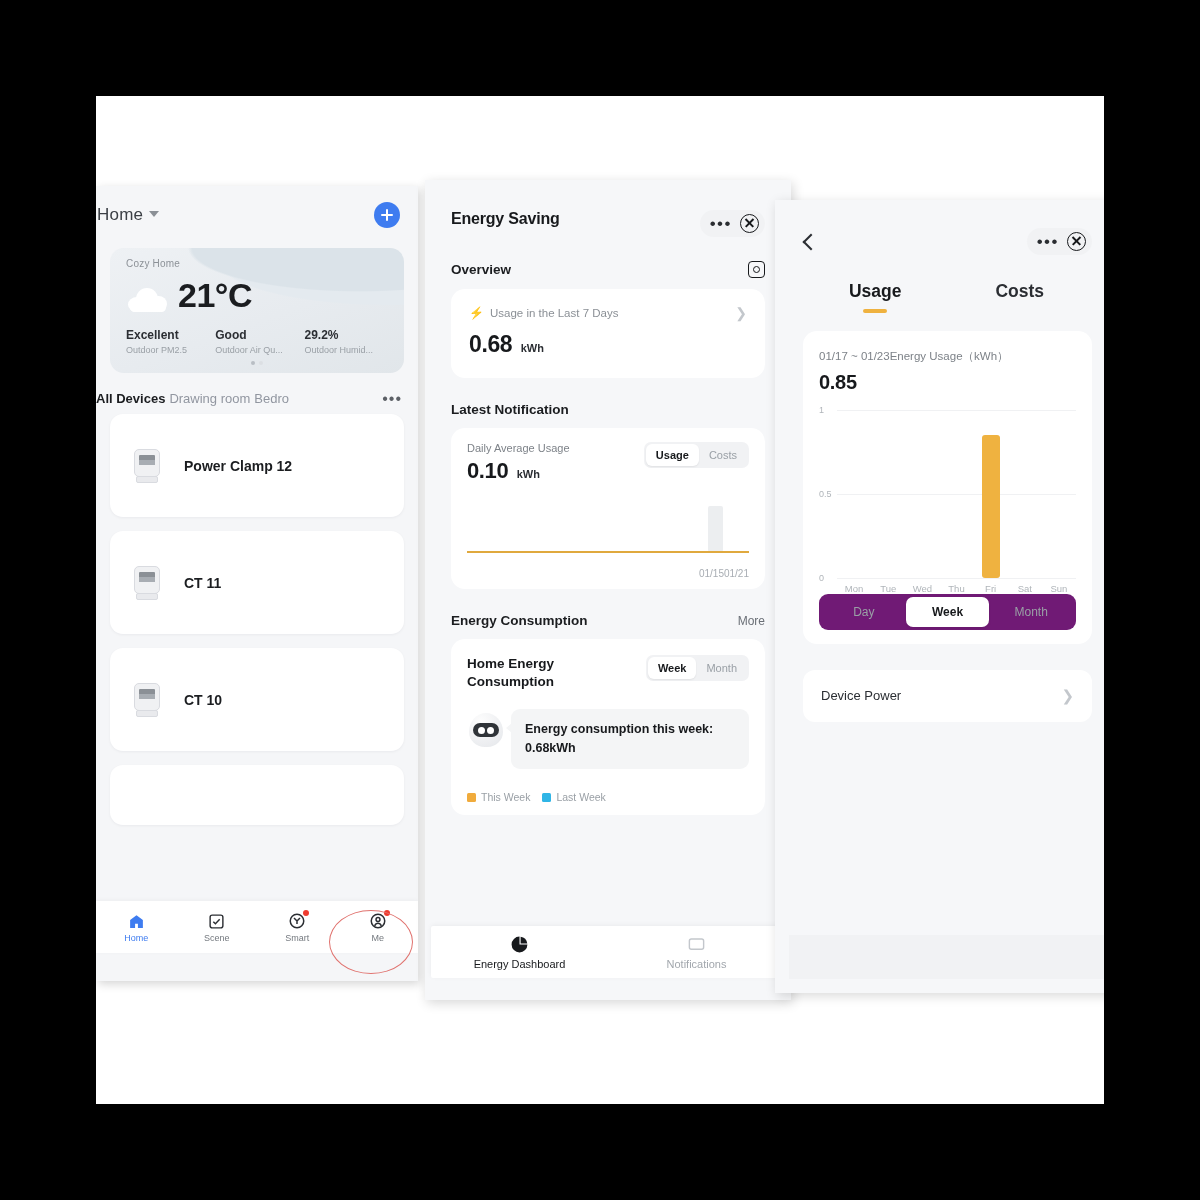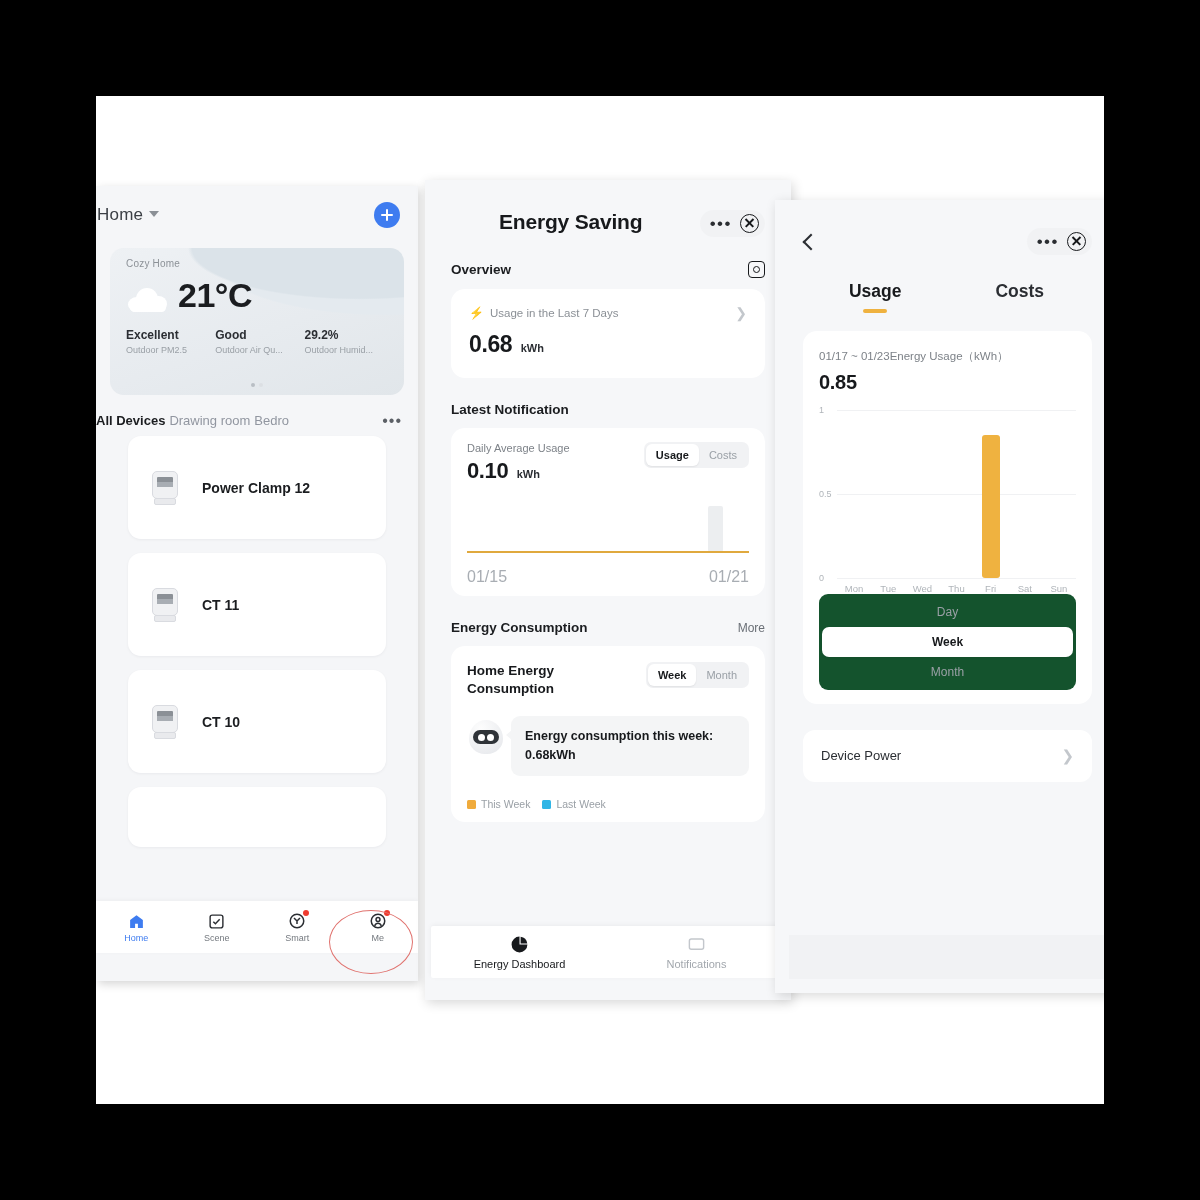--- a/index.html
+++ b/index.html
@@ -59,21 +59,21 @@
   }
   .plus-fab:before, .plus-fab:after {
     content: ""; position: absolute; background: #fff; border-radius: 1px;
   }
   .plus-fab:before { left: 7px; top: 12px; width: 12px; height: 2px; }
   .plus-fab:after  { top: 7px; left: 12px; height: 12px; width: 2px; }
 
   
   .weather-card {
     margin: 4px 14px 0 14px;
-    height: 147px;
+    height: 125px;
     border-radius: 14px;
     position: relative;
     overflow: hidden;
     background:
       radial-gradient(ellipse 150% 90% at 85% 0%, #dbe3e9 0%, #dbe3e9 38%, rgba(219,227,233,0) 39%),
       radial-gradient(ellipse 130% 80% at 95% 10%, #e4eaef 0%, #e4eaef 44%, rgba(228,234,239,0) 45%),
       linear-gradient(160deg, #eef1f4 0%, #e7ebef 55%, #e1e6ea 100%);
   }
   .cozy { position: absolute; left: 16px; top: 10px; font-size: 10px; color: #8c9197; letter-spacing:.2px; }
   .cloud-icon {
@@ -103,21 +103,21 @@
     display: flex; align-items: center;
     padding: 18px 16px 8px 0px;
     gap: 4px;
   }
   .dev-tab { font-size: 13px; color: #9196a0; white-space: nowrap; }
   .dev-tab.active { color: #1b1d20; font-weight: 700; }
   .dev-tab.clip { overflow: hidden; width: 48px; }
   .tabs-more { margin-left: auto; color: #5c6066; font-size: 16px; letter-spacing: 1px; line-height: 8px; }
 
   
-  .dev-list { padding: 0 32px; }
+  .dev-list { padding: 0 14px; }
   .dev-card {
     background: #fff; border-radius: 13px;
     height: 103px; margin-bottom: 14px;
     display: flex; align-items: center;
     padding-left: 22px;
     box-shadow: 0 1px 3px rgba(20,25,35,.05);
   }
   .dev-icon { width: 30px; height: 34px; position: relative; flex: none; }
   .dev-icon .body {
     position: absolute; left:2px; top:0; width: 26px; height: 28px;
@@ -162,21 +162,21 @@
 
   
   #panel2 {
     left: 329px; top: 84px;
     width: 366px; height: 820px;
     background: #f6f7f9;
     box-shadow: 2px 3px 11px rgba(0,0,0,0.16);
   }
   #p2-inner { padding: 0 26px; }
   .p2-top { display: flex; align-items: flex-start; padding-top: 30px; }
-  .p2-title { font-size: 21px; font-weight: 700; color: #17191c; letter-spacing: -.2px; margin-left: 48px; }
+  .p2-title { font-size: 16px; font-weight: 700; color: #17191c; letter-spacing: -.2px; }
   .p2-actions {
     margin-left: auto; display: flex; align-items: center; gap: 4px;
     background: #f1f2f4; border-radius: 16px; padding: 4px 6px;
   }
   .ellipsis-btn { color: #2a2d31; font-size: 17px; letter-spacing: 1.5px; line-height: 9px; padding: 0 4px; }
   .x-circle {
     width: 19px; height: 19px; border-radius: 50%;
     border: 1.7px solid #17191c; position: relative;
   }
   .x-circle:before, .x-circle:after {
@@ -226,21 +226,21 @@
 
   .mini-chart { height: 78px; position: relative; margin-top: 6px; }
   .mini-bar {
     position: absolute; bottom: 16px; width: 15px;
     background: #eceef0; border-radius: 2px;
   }
   .mini-base {
     position: absolute; bottom: 15px; left: 0; right: 0;
     height: 2px; background: #e0a93e;
   }
-  .mini-x { display: flex; justify-content: space-between; font-size: 16px; color: #a8adb3; }
+  .mini-x { display: flex; justify-content: flex-end; font-size: 10px; color: #a8adb3; }
 
   
   .ec-card { padding: 16px 16px 12px; }
   .ec-head { display: flex; align-items: flex-start; gap: 37px; }
   .ec-title { font-size: 13.5px; font-weight: 700; color: #17191c; line-height: 1.35; max-width: 130px; }
   .bot-row { display: flex; align-items: flex-start; margin-top: 18px; }
   .robot { width: 38px; height: 38px; position: relative; flex: none; margin-top: 2px; }
   .robot .head {
     position:absolute; left:2px; top:2px; width:34px; height:34px;
     background: radial-gradient(circle at 35% 25%, #fdfdfd, #e4e6ea);
@@ -319,21 +319,21 @@
   .rnd-btn {
     width: 24px; height: 24px; border-radius: 50%; background: #f2f3f5;
     display: flex; align-items: center; justify-content: center;
   }
   .rnd-btn i {
     width: 7px; height: 7px; border-left: 1.8px solid #6a6f76;
     border-bottom: 1.8px solid #6a6f76; transform: rotate(45deg); margin-left: -2px;
   }
   .date-txt { flex: 1; text-align: center; font-size: 14px; font-weight: 700; color: #17191c; margin-right: 24px; }
   .dwm {
-    display: flex; background: #14532d; border-radius: 9px; padding: 3px; margin-top: 16px; flex-direction: column;
+    display: flex; background: #701a75; border-radius: 9px; padding: 3px; margin-top: 16px;
   }
   .dwm div { flex: 1; text-align: center; font-size: 12px; padding: 8px 0; border-radius: 7px; color: #9aa0a6; }
   .dwm div.on { background: #fff; color: #17191c; font-weight: 700; box-shadow: 0 1px 3px rgba(0,0,0,.08); }
 
   .row-card {
     background: #fff; border-radius: 12px; margin-top: 26px;
     height: 52px; display: flex; align-items: center; padding: 0 18px; justify-content: space-between;
   }
   .row-card .t { font-size: 13px; color: #2b2e33; }
   .row-card .c { margin-left: auto; color: #c3c7cc; font-size: 15px; }

